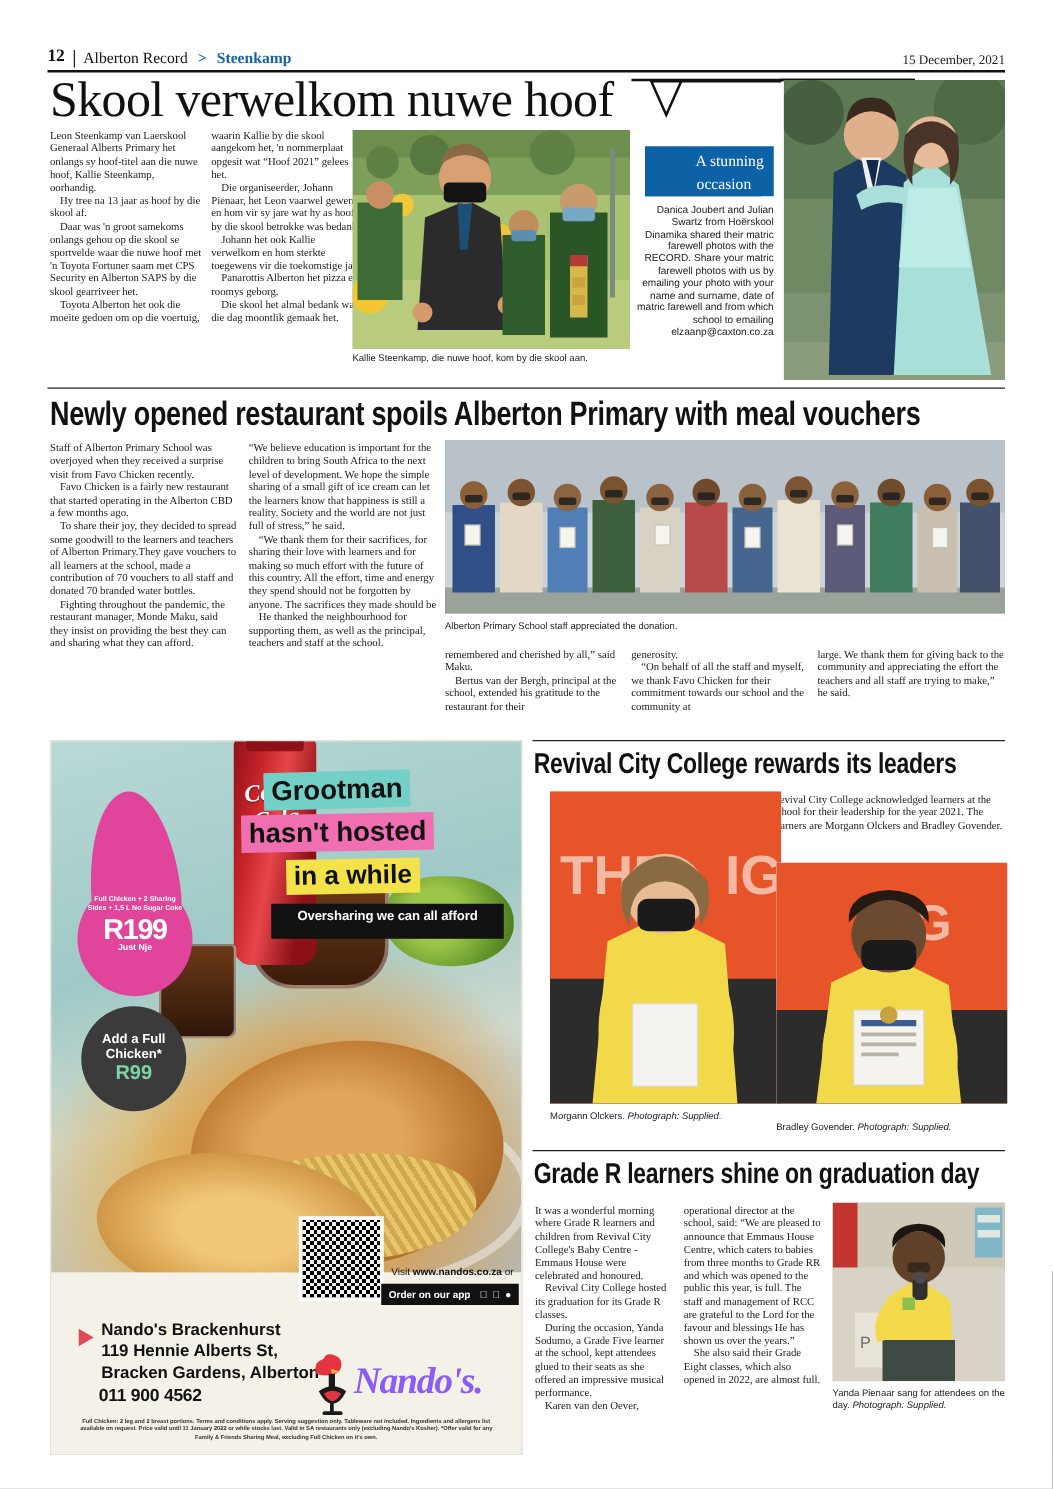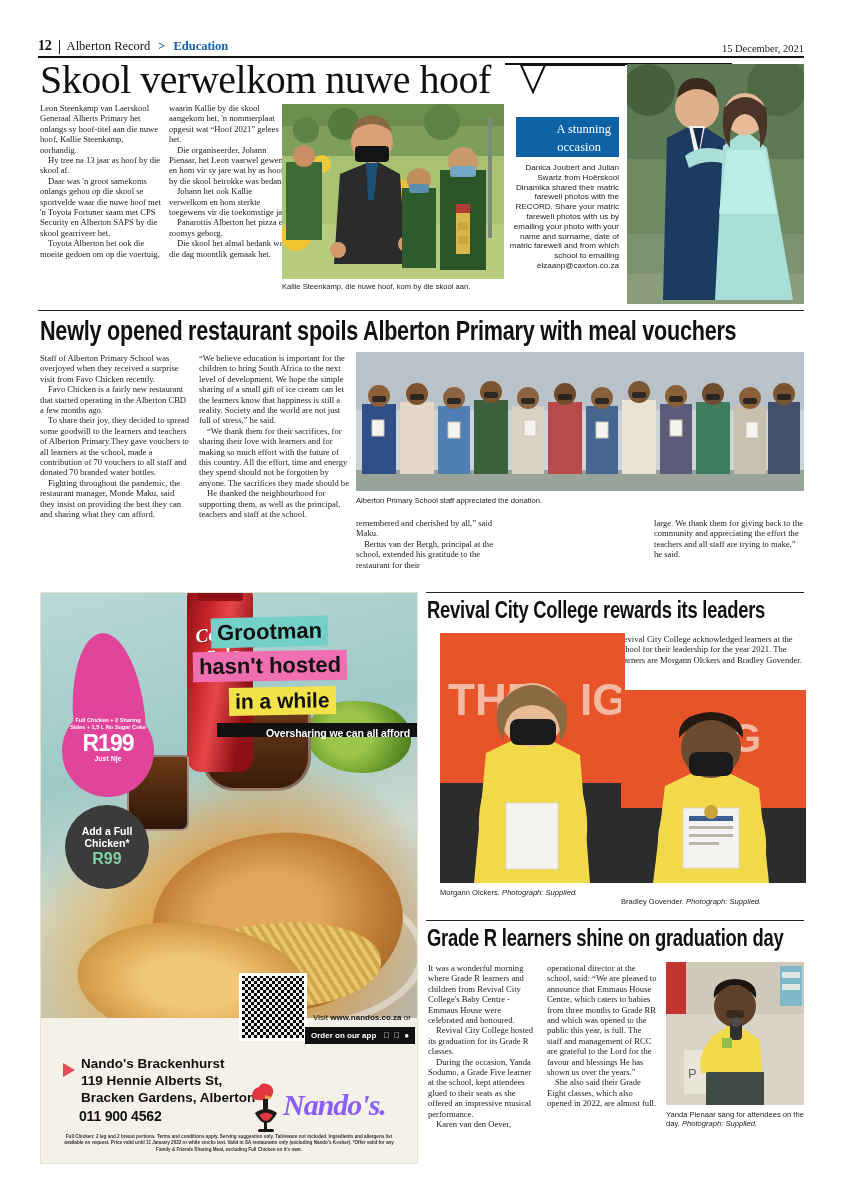--- a/index.html
+++ b/index.html
@@ -293,30 +293,29 @@
     font-family: "Liberation Sans", sans-serif;
     font-weight: bold;
     color: #111;
     padding: 2px 6px;
     white-space: nowrap;
   }
   .ad-slog1 { left: 170px; top: 24px; background: #72d0c6; font-size: 22px; transform: rotate(-1.5deg); }
   .ad-slog2 { left: 152px; top: 58px; background: #f06fb0; font-size: 22px; transform: rotate(-1deg); }
   .ad-slog3 { left: 188px; top: 94px; background: #f4e24a; font-size: 21px; transform: rotate(-1deg); }
   .ad-slog-bar {
-    position: absolute; left: 176px; top: 130px; width: 186px; height: 14px;
+    position: absolute; left: 176px; top: 130px; width: 186px; height: 28px;
     background: #111;
     color: #fff;
     font-family: "Liberation Sans", sans-serif;
     font-weight: bold;
     font-size: 10.5px;
     text-align: center;
     line-height: 20px;
     letter-spacing: -0.1px;
-    padding-left: 28px;
   }
 
   .ad-bottom {
     position: absolute; left: 0; top: 425px; width: 376px; height: 145px;
     background: #f4f1e8;
   }
   .ad-qr {
     position: absolute; left: 198px; top: 380px;
     width: 62px; height: 62px;
     background:
@@ -420,21 +419,21 @@
 <body>
 
 <div class="page">
 
   <div class="masthead">
     <div class="mast-left">
       <span class="mast-page">12</span>
       <span class="mast-divider"></span>
       <span class="mast-pub">Alberton Record</span>
       <span class="mast-sep">&gt;</span>
-      <span class="mast-section">Education</span>
+      <span class="mast-section">Steenkamp</span>
     </div>
     <div class="mast-date">15 December, 2021</div>
   </div>
   <div class="mast-rule"></div>
 
   <div class="a1-head hl-serif">Skool verwelkom nuwe hoof</div>
 
   <svg class="a1-flag" viewBox="0 0 230 36">
     <polyline points="0,2 226,2 226,3" fill="none" stroke="#111" stroke-width="2"></polyline>
     <polyline points="226,2 120,2 120,3" fill="none" stroke="#111" stroke-width="2"></polyline>
@@ -601,20 +600,24 @@
         <rect x="421" y="42" width="14" height="6" rx="2"></rect>
       </g>
     </svg>
   </div>
   <div class="a2-cap caption">Alberton Primary School staff appreciated the donation.</div>
 
   <div class="a2-b1 body-col">
     <p>remembered and cherished by all,” said Maku.</p>
     <p class="ind">Bertus van der Bergh, principal at the school, extended his gratitude to the restaurant for their</p>
   </div>
+  <div class="a2-b2 body-col">
+    <p>generosity.</p>
+    <p class="ind">“On behalf of all the staff and myself, we thank Favo Chicken for their commitment towards our school and the community at</p>
+  </div>
   <div class="a2-b3 body-col">
     <p>large. We thank them for giving back to the community and appreciating the effort the teachers and all staff are trying to make,” he said.</p>
   </div>
 
   <div class="ad">
     <div class="ad-photo">
       <div class="ad-plate"></div>
       <div class="ad-salad"></div>
       <div class="ad-bowl"></div>
       <div class="ad-cola"></div>

